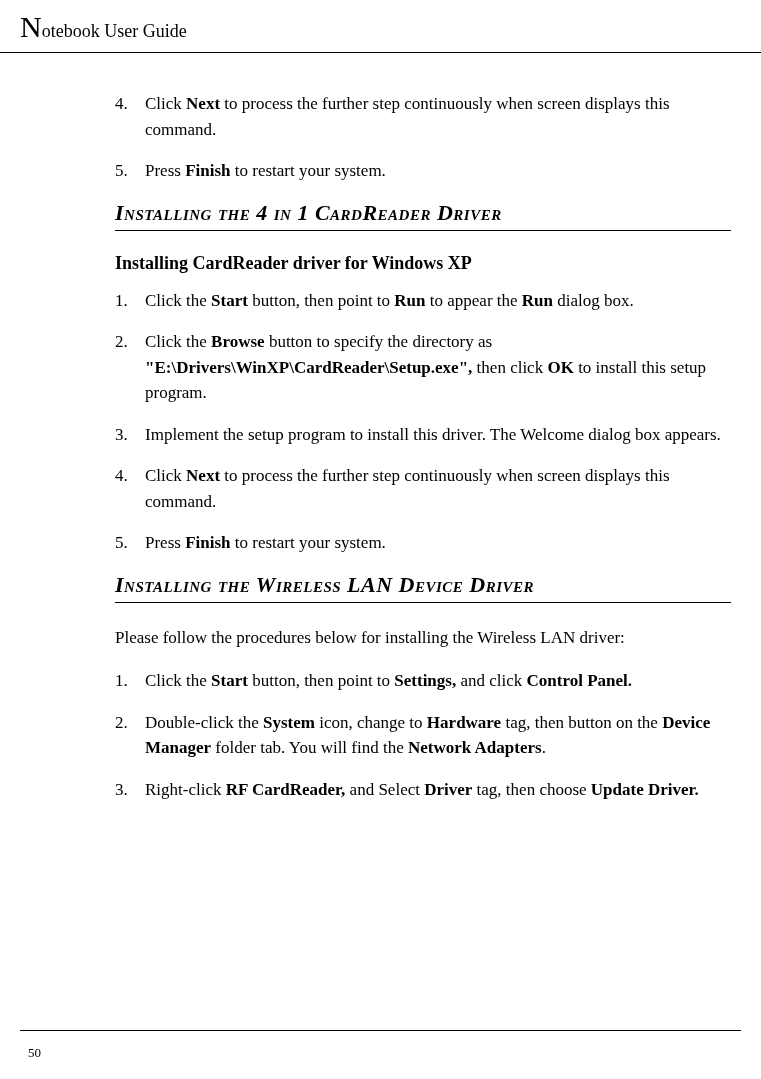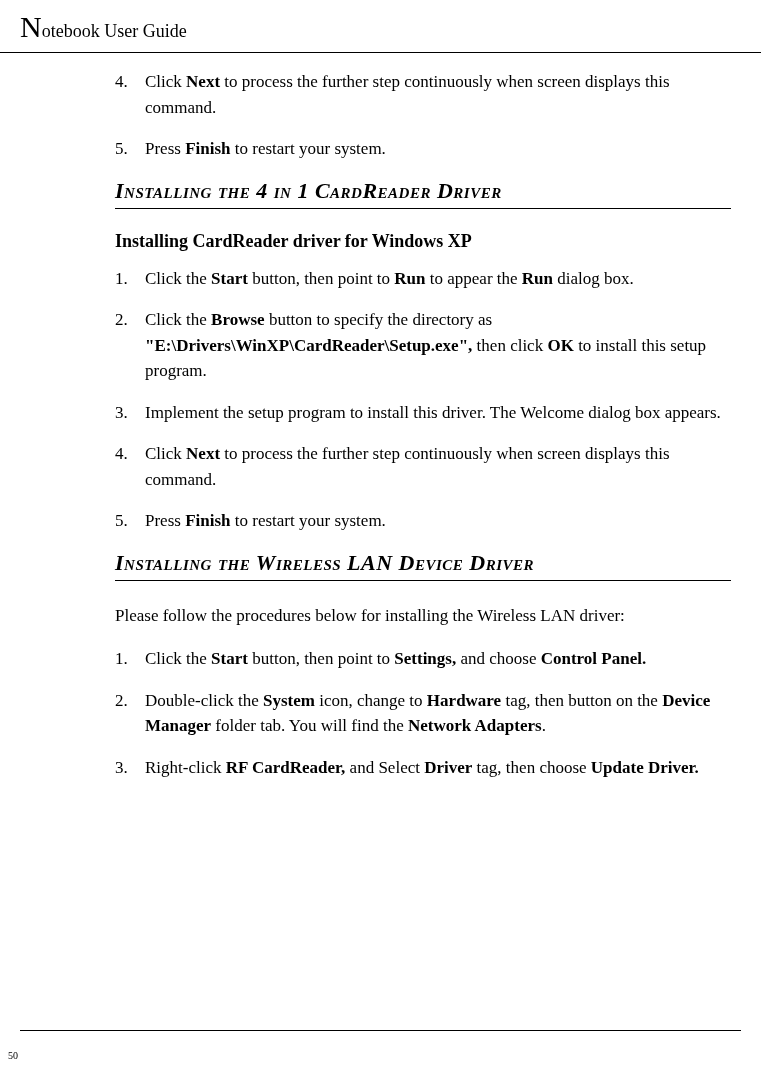--- a/index.html
+++ b/index.html
@@ -12,21 +12,21 @@
       background: #fff;
       color: #000;
       width: 761px;
       height: 1079px;
       position: relative;
       padding: 0;
     }
     .header {
       padding: 10px 20px 8px 20px;
       border-bottom: 1.5px solid #000;
-      margin-bottom: 16px;
+      margin-bottom: 38px;
     }
     .header-title {
       font-family: Garamond, Georgia, serif;
       font-size: 18px;
       font-weight: normal;
     }
     .header-title .big-n {
       font-size: 30px;
       font-weight: normal;
     }
@@ -76,22 +76,22 @@
     .footer-line {
       position: absolute;
       bottom: 48px;
       left: 20px;
       right: 20px;
       border-top: 1.5px solid #000;
     }
     .page-num {
       position: absolute;
       bottom: 18px;
-      left: 8px;
-      font-size: 10px;
+      left: 28px;
+      font-size: 13px;
     }
   </style>
 </head>
 <body>
 
 <div class="header">
   <div class="header-title"><span class="big-n">N</span><span>otebook User Guide</span></div>
 </div>
 
 <div class="content">
@@ -135,21 +135,21 @@
     <div class="list-text"><span>Press </span><span class="bold">Finish</span><span> to restart your system.</span></div>
   </div>
 
   <div class="heading-main">Installing the Wireless LAN Device Driver</div>
 
   <div class="para">Please follow the procedures below for installing the Wireless LAN driver:</div>
 
 
   <div class="list-item">
     <div class="list-num">1.</div>
-    <div class="list-text"><span>Click the </span><span class="bold">Start</span><span> button, then point to </span><span class="bold">Settings,</span><span> and choose </span><span class="bold">Control Panel.</span></div>
+    <div class="list-text"><span>Click the </span><span class="bold">Start</span><span> button, then point to </span><span class="bold">Settings,</span><span> and click </span><span class="bold">Control Panel.</span></div>
   </div>
 
   <div class="list-item">
     <div class="list-num">2.</div>
     <div class="list-text"><span>Double-click the </span><span class="bold">System</span><span> icon, change to </span><span class="bold">Hardware</span><span> tag, then button on the </span><span class="bold">Device Manager</span><span> folder tab. You will find the </span><span class="bold">Network Adapters</span><span>.</span></div>
   </div>
 
   <div class="list-item">
     <div class="list-num">3.</div>
     <div class="list-text"><span>Right-click </span><span class="bold">RF CardReader,</span><span> and Select </span><span class="bold">Driver</span><span> tag, then choose </span><span class="bold">Update Driver.</span></div>

